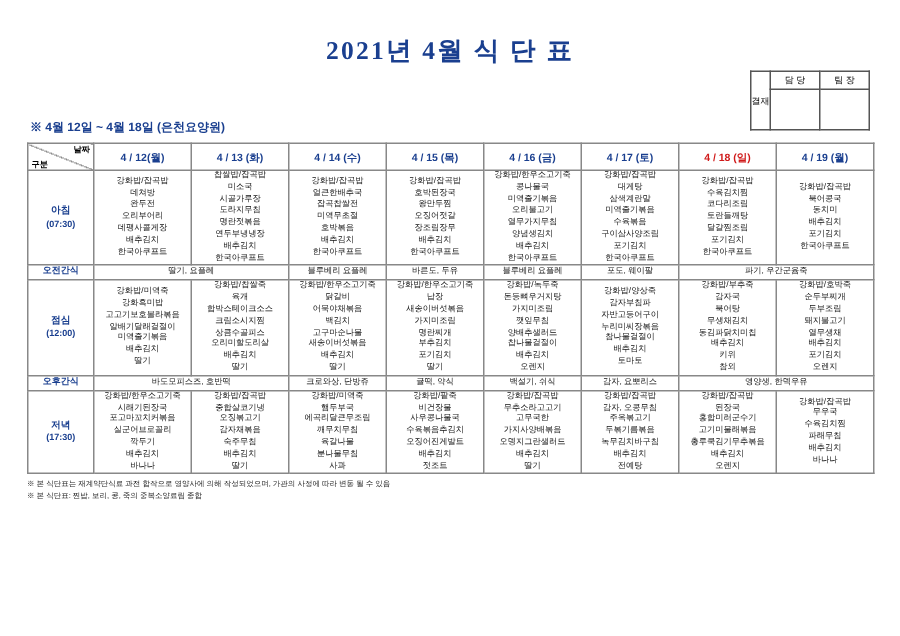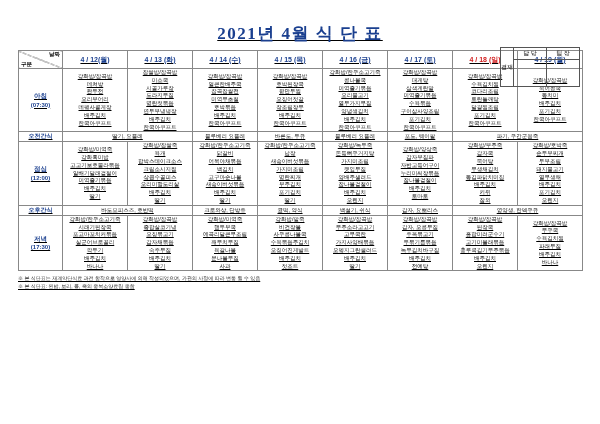--- a/index.html
+++ b/index.html
@@ -13,21 +13,20 @@
     font-family: "Liberation Sans", sans-serif;
     color: #000;
     overflow: hidden;
   }
   .page {
     position: relative;
     width: 600px;
     height: 348px;
     box-sizing: border-box;
     padding: 0 18px;
-    text-decoration: underline;
   }
   .title {
     text-align: center;
     font-family: "Liberation Serif", serif;
     font-size: 17px;
     font-weight: bold;
     letter-spacing: 1.5px;
     color: #1a3f8f;
     padding-top: 22px;
   }
@@ -148,20 +147,21 @@
       <td class="hdr">담 당</td>
       <td class="hdr">팀 장</td>
     </tr>
     <tr>
       <td class="sign"></td>
       <td class="sign"></td>
     </tr>
   </tbody>
     </table>
 
+  <div class="subhead">※ 4월 12일 ~ 4월 18일 (은천요양원)</div>
 
   <table class="menu">
     <colgroup>
       <col style="width:44px">
       <col style="width:65px">
         <col style="width:65px">
         <col style="width:65px">
         <col style="width:65px">
       <col style="width:65px">
         <col style="width:65px">

